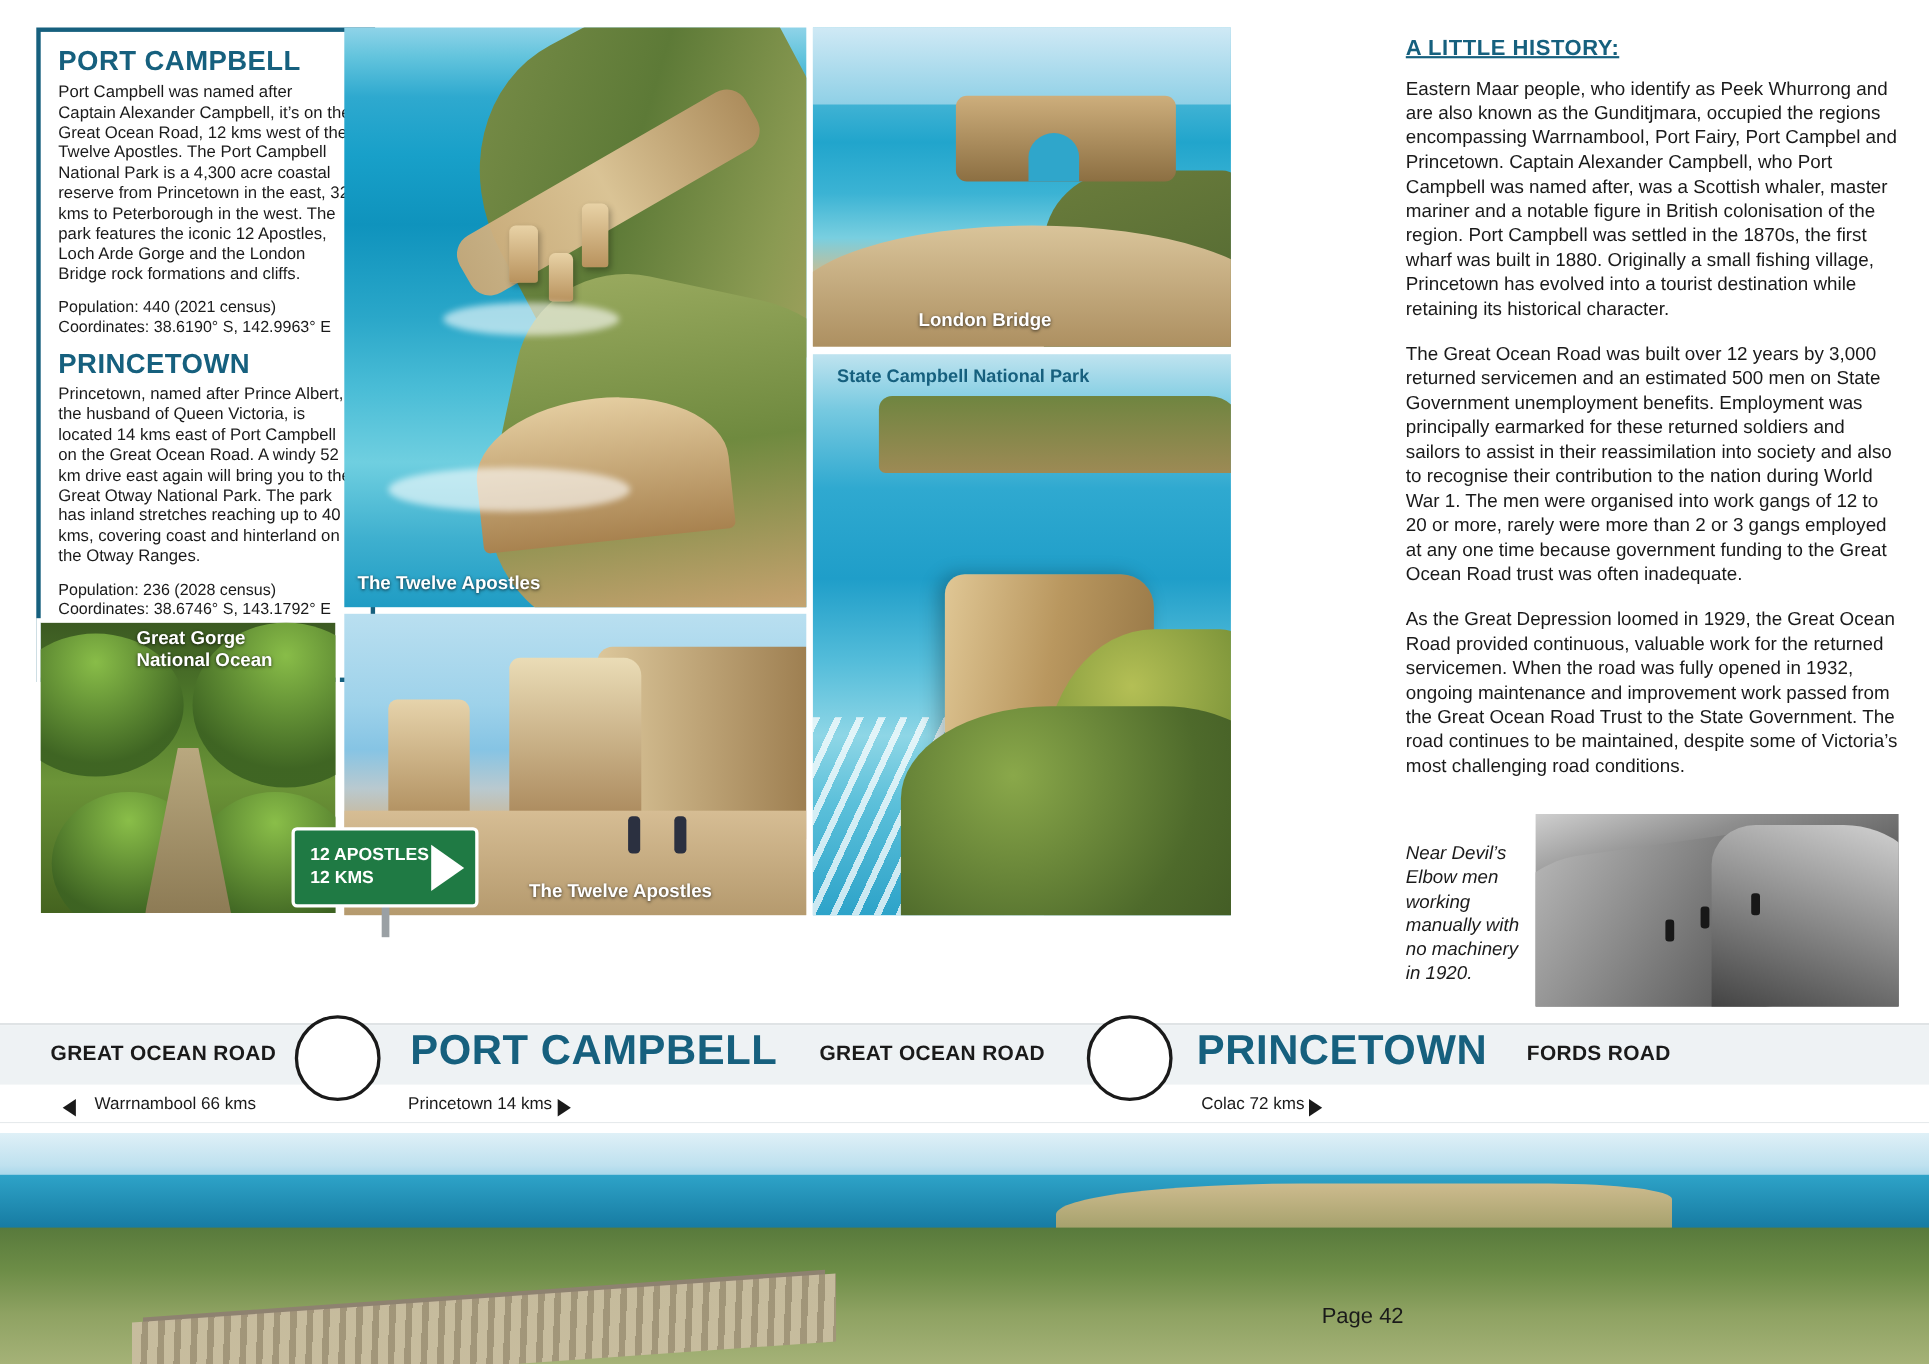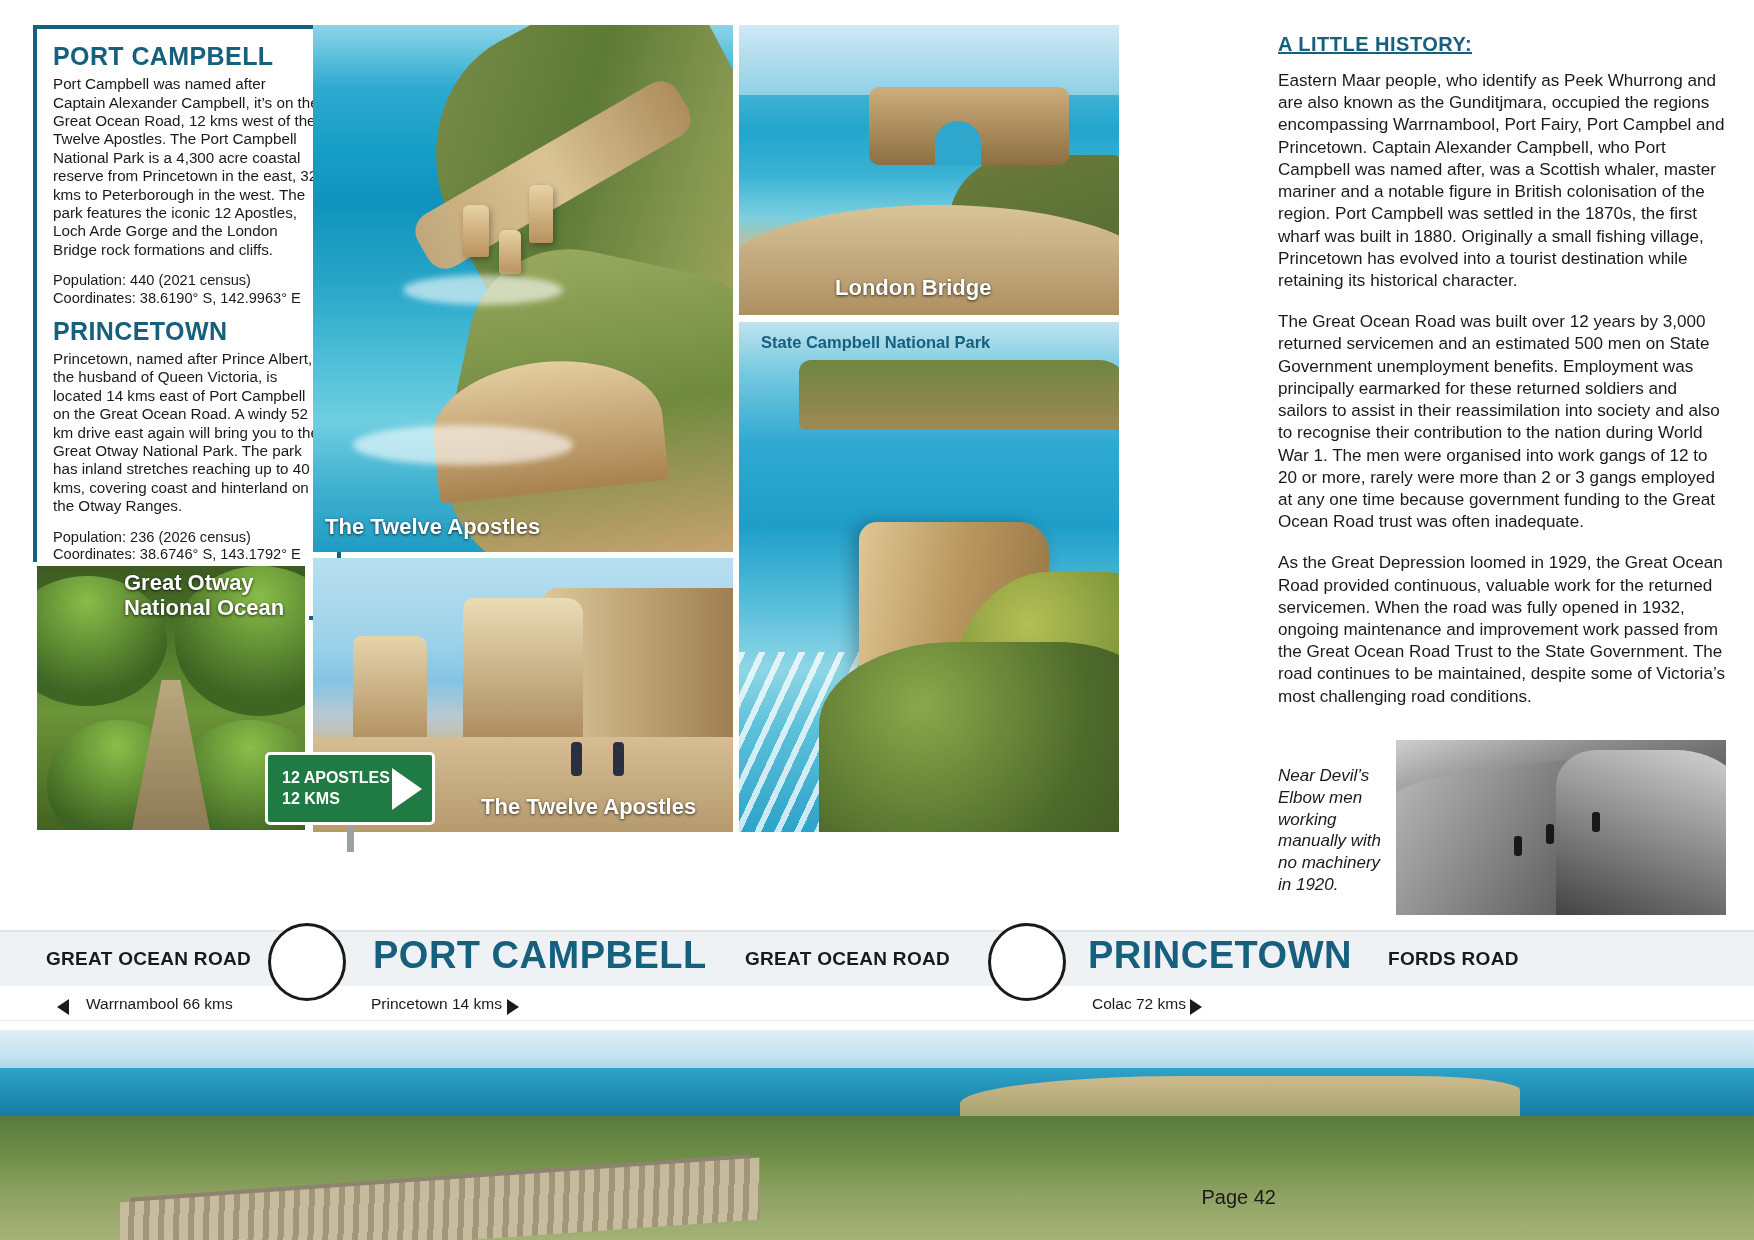--- a/index.html
+++ b/index.html
@@ -54,21 +54,21 @@
     font-size: 14.6px;
     line-height: 1.22;
     margin: 13px 0 0 0;
   }
 
   
   .ph { position: absolute; overflow: hidden; }
   .cap {
     position: absolute;
     color: #ffffff;
-    font-size: 22px;
+    font-size: 17px;
     font-weight: bold;
     text-shadow: 0 1px 3px rgba(0,0,0,.75);
     z-index: 5;
   }
 
   
   #img-apostles-aerial {
     left: 313px; top: 25px; width: 420px; height: 527px;
     background:
       linear-gradient(180deg, #8fd3e8 0%, #63c4dd 5%, #2ea9cf 12%, #18a0c9 22%, #0f93bd 34%, #2aa7c9 50%, #49bcd6 62%, #6fcfe0 75%, #3fb0cf 88%, #1f9cc4 100%);
@@ -393,21 +393,21 @@
   <div class="info-panel">
     <div class="town-title">PORT CAMPBELL</div>
     <p class="body-text">Port Campbell was named after Captain Alexander Campbell, it’s on the Great Ocean Road, 12 kms west of the Twelve Apostles. The Port Campbell National Park is a 4,300 acre coastal reserve  from Princetown in the east, 32 kms to Peterborough in the west. The park features the iconic 12 Apostles, Loch Arde Gorge and the London Bridge rock formations and cliffs.</p>
     <p class="meta-text">
       <span>Population:  440  (2021 census)</span><br>
       <span>Coordinates: 38.6190° S, 142.9963° E</span>
     </p>
     <div class="town-title second">PRINCETOWN</div>
     <p class="body-text">Princetown, named after Prince Albert, the husband of Queen Victoria, is located 14 kms east of Port Campbell on the Great Ocean Road. A windy 52 km drive east again will bring you to the Great Otway National Park. The park has inland stretches reaching up to 40 kms, covering coast and hinterland on the Otway Ranges.</p>
     <p class="meta-text">
-      <span>Population:  236  (2026 census)</span><br>
+      <span>Population:  236  (2028 census)</span><br>
       <span>Coordinates: 38.6746° S, 143.1792° E</span>
     </p>
   </div>
 
   <div class="ph" id="img-apostles-aerial">
     <div class="land"></div>
     <div class="cliffband"></div>
     <div class="land2"></div>
     <div class="arch"></div>
     <div class="stack" style="left:150px;top:180px;width:26px;height:52px;"></div>
@@ -447,21 +447,21 @@
   </div>
 
   <div class="ph" id="img-otway">
     <div class="fern" style="left:-30px;top:10px;width:160px;height:130px;"></div>
     <div class="fern" style="right:-40px;top:0px;width:170px;height:150px;"></div>
     <div class="fern" style="left:10px;bottom:-20px;width:140px;height:130px;"></div>
     <div class="fern" style="right:-20px;bottom:-30px;width:150px;height:140px;"></div>
     <div class="path"></div>
   </div>
   <div class="cap" style="left:124px;top:570px;line-height:1.15;">
-    <span>Great Otway</span><br>
+    <span>Great Gorge</span><br>
     <span>National Ocean</span>
   </div>
 
   <div class="sign-post"></div>
   <div class="road-sign">
     <div class="road-sign-text">
       <span>12 APOSTLES</span><br>
       <span>12 KMS</span>
     </div>
     <div class="road-sign-arrow"></div>

